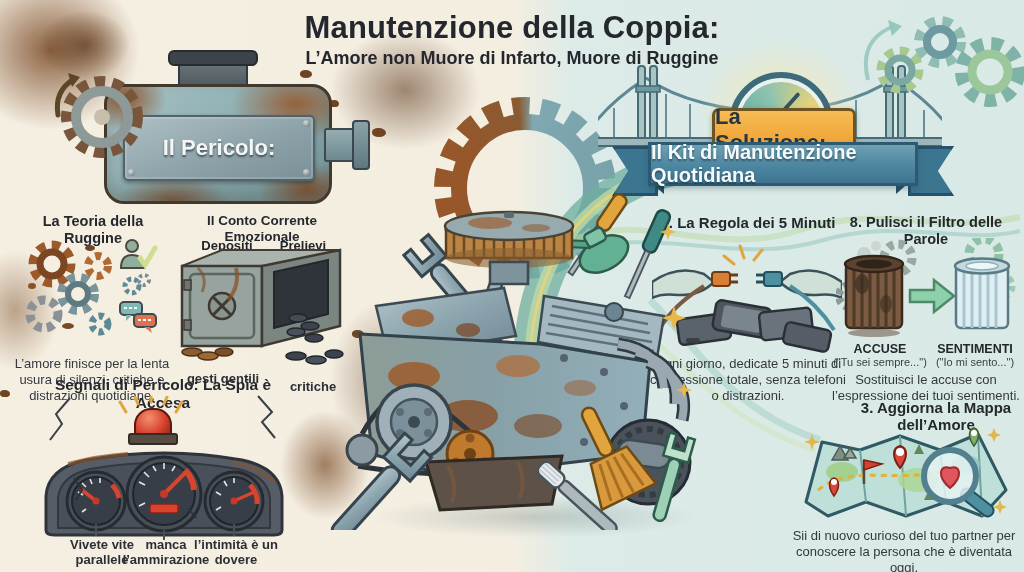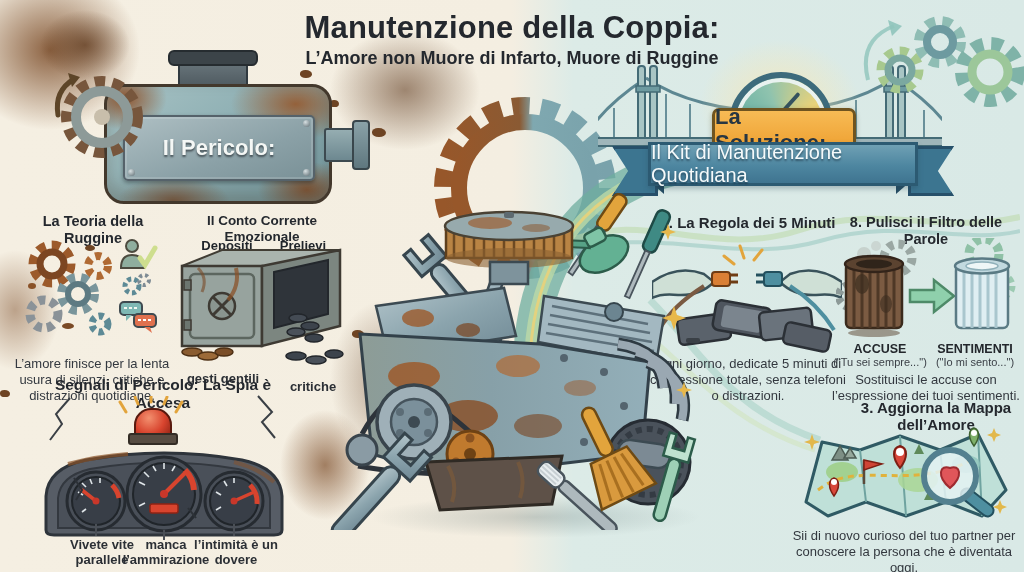--- a/index.html
+++ b/index.html
@@ -42,21 +42,21 @@
     border:3px solid #6f5420;border-radius:7px;
     display:flex;align-items:center;justify-content:center;
     font-size:22px;font-weight:bold;color:#273642;
     box-shadow:0 2px 5px rgba(60,50,20,.35);
   }
   #ribbon{
     background:linear-gradient(180deg,#6fa0b4,#4d86a0 55%,#3e7摄290);
     background:linear-gradient(180deg,#6fa0b4,#4d86a0 55%,#3f7490);
     border:3px solid #2c5a72;
     display:flex;align-items:center;justify-content:flex-start;
-    font-size:20px;font-weight:normal;color:#f5fafb;text-shadow:0 2px 2px rgba(20,40,55,.55);
+    font-size:20px;font-weight:bold;color:#f5fafb;text-shadow:0 2px 2px rgba(20,40,55,.55);
     box-shadow:0 3px 5px rgba(40,70,90,.3);
   }
   .ribbon-end{background:#3c7590;border:3px solid #27506a;}
   .fold{background:#244c63;}
   #gauge-dial{
     width:92px;height:92px;border-radius:50%;
     border:6px solid #3d6b7c;box-shadow:inset 0 0 0 4px #e9f2ef;
     background:conic-gradient(from 250deg,#5aa9a0,#8fc3ae 90deg,#e8d27a 170deg,#e8b54d 220deg,#5aa9a0 360deg);
   }
   #gauge-needle{width:4px;height:36px;background:#35525e;border-radius:2px;transform-origin:50% 100%;}

